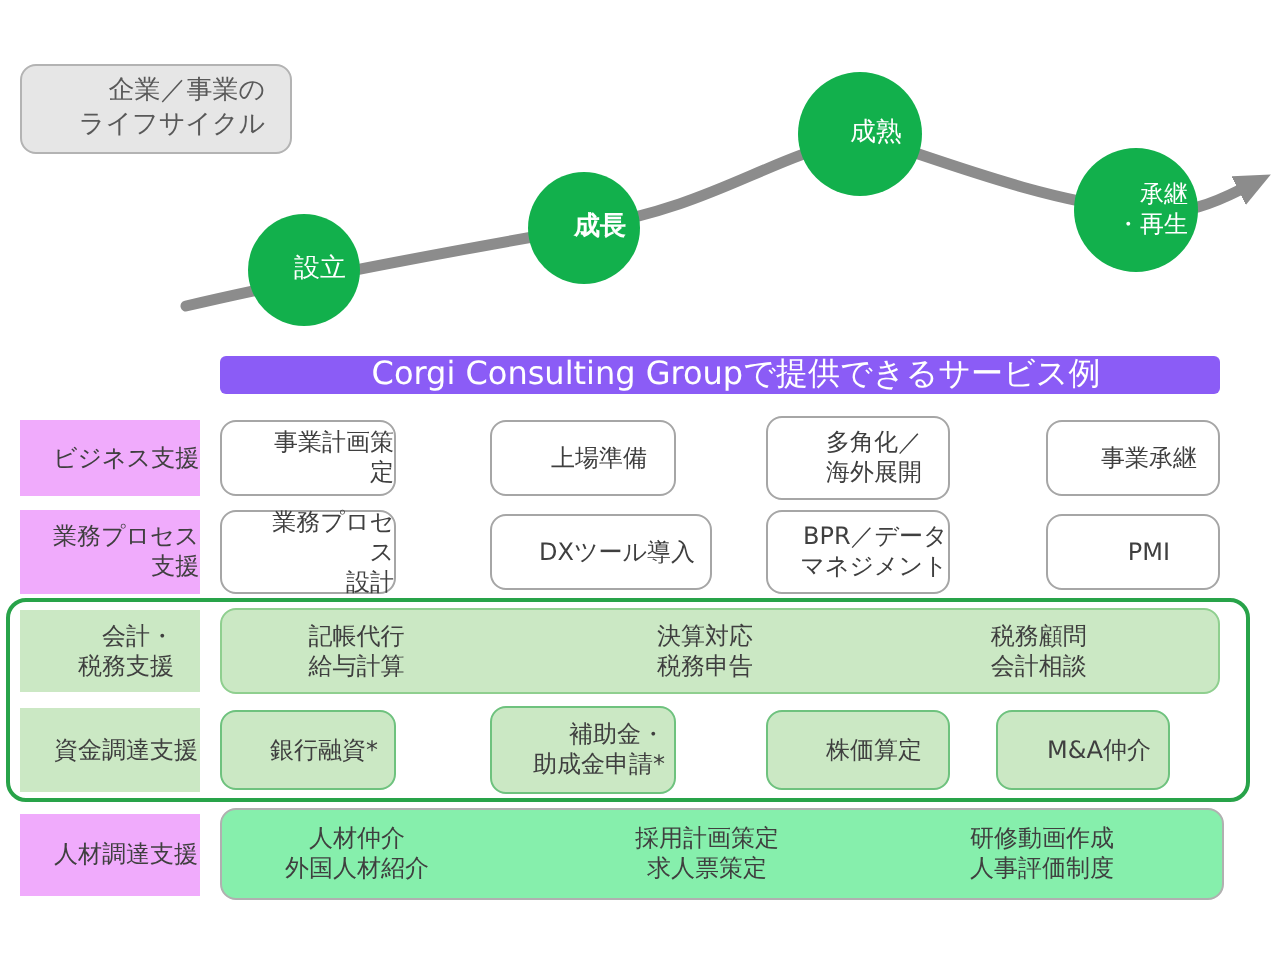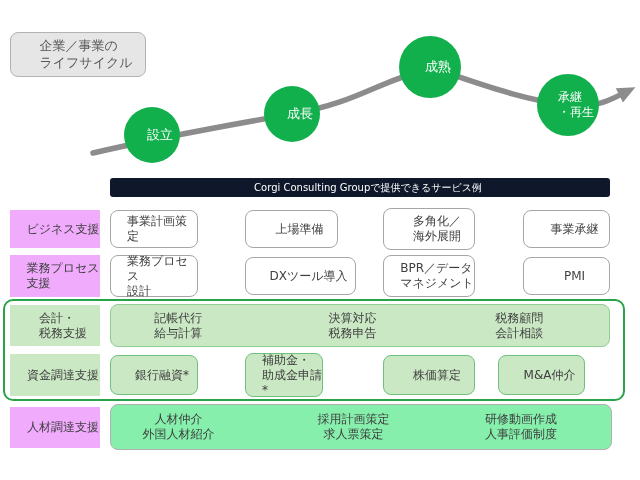--- a/index.html
+++ b/index.html
@@ -2,21 +2,21 @@
 <html><head>
 <meta charset="utf-8">
 <style>
   html,body{margin:0;padding:0;}
   body{
     width:640px;height:480px;background:#ffffff;
     font-family:"DejaVu Sans","Liberation Sans",sans-serif;
     color:#3f3f3f;position:relative;overflow:hidden;
   }
   .abs{position:absolute;box-sizing:border-box;}
-  .center{display:flex;align-items:center;justify-content:center;text-align:left;padding-left:16px;}
+  .center{display:flex;align-items:center;justify-content:center;text-align:right;padding-left:16px;}
   .pre{white-space:pre-line;line-height:1.25;}
 
   
   .lifecycle-box{
     left:10px;top:32px;width:136px;height:45px;
     background:#e6e6e6;border:1.5px solid #b3b3b3;border-radius:8px;
     font-size:13px;color:#595959;
   }
 
   
@@ -24,21 +24,21 @@
 
   
   .stage{
     border-radius:50%;background:#12b04c;color:#ffffff;
     font-size:13px;
   }
 
   
   .banner{
     left:110px;top:178px;width:500px;height:19px;
-    background:#0f172a;border-radius:3px;color:#ffffff;font-size:10px;
+    background:#8b5cf6;border-radius:3px;color:#ffffff;font-size:16px;
   }
 
   
   .cat{left:10px;width:90px;font-size:12px;color:#3f3f3f;}
   .cat-gray{background:#f0abfc;}
   .cat-green{background:#cbe8c4;}
 
   
   .item{
     background:#ffffff;border:1.5px solid #a6a6a6;border-radius:8px;
@@ -73,21 +73,21 @@
 <svg class="abs curve-svg" viewBox="0 0 640 480" xmlns="http://www.w3.org/2000/svg">
   <defs>
     <marker id="arrowhead" markerUnits="userSpaceOnUse" markerWidth="18" markerHeight="16" refX="3" refY="8" orient="auto">
       <path d="M0,0 L18,8 L0,16 Z" fill="#8c8c8c"></path>
     </marker>
   </defs>
   <path d="M 93 153 C 140 142 200 130 292 114 C 360 102 380 80 432 68 C 470 80 520 100 568 105 C 595 108 608 101 622 94" fill="none" stroke="#8c8c8c" stroke-width="5.5" stroke-linecap="round" marker-end="url(#arrowhead)"></path>
 </svg>
 
 <div class="abs center pre stage" style="left:124px;top:107px;width:56px;height:56px;">設立</div>
-<div class="abs center pre stage" style="left:264px;top:86px;width:56px;height:56px;">成長</div>
+<div class="abs center pre stage" style="left:264px;top:86px;width:56px;height:56px;font-weight:bold;">成長</div>
 <div class="abs center pre stage" style="left:399px;top:36px;width:62px;height:62px;">成熟</div>
 <div class="abs center pre stage" style="left:537px;top:74px;width:62px;height:62px;font-size:12px;">承継
 ・再生</div>
 
 <div class="abs center banner">Corgi Consulting Groupで提供できるサービス例</div>
 
 <div class="abs center pre cat cat-gray" style="top:210px;height:38px;">ビジネス支援</div>
 <div class="abs center pre cat cat-gray" style="top:255px;height:42px;">業務プロセス
 支援</div>
 <div class="abs center pre cat cat-green" style="top:305px;height:41px;">会計・
@@ -113,21 +113,21 @@
 <div class="abs wide wide-green" style="left:110px;top:304px;width:500px;height:43px;">
   <div class="entry pre" style="left:48.5%;">決算対応
 税務申告</div>
   <div class="entry pre" style="left:13.5%;">記帳代行
 給与計算</div>
   <div class="entry pre" style="left:82%;">税務顧問
 会計相談</div>
 </div>
 
 <div class="abs center pre item-green" style="left:110px;top:355px;width:88px;height:40px;">銀行融資*</div>
-<div class="abs center pre item-green" style="left:245px;top:353px;width:78px;height:44px;">補助金・
+<div class="abs center pre item-green" style="left:245px;top:353px;width:93px;height:44px;">補助金・
 助成金申請*</div>
 <div class="abs center pre item-green" style="left:383px;top:355px;width:92px;height:40px;">株価算定</div>
 <div class="abs center pre item-green" style="left:498px;top:355px;width:87px;height:40px;">M&amp;A仲介</div>
 
 <div class="abs wide wide-white" style="left:110px;top:404px;width:502px;height:46px;">
   <div class="entry pre" style="left:13.5%;">人材仲介
 外国人材紹介</div>
   <div class="entry pre" style="left:48.5%;">採用計画策定
 求人票策定</div>
   <div class="entry pre" style="left:82%;">研修動画作成

